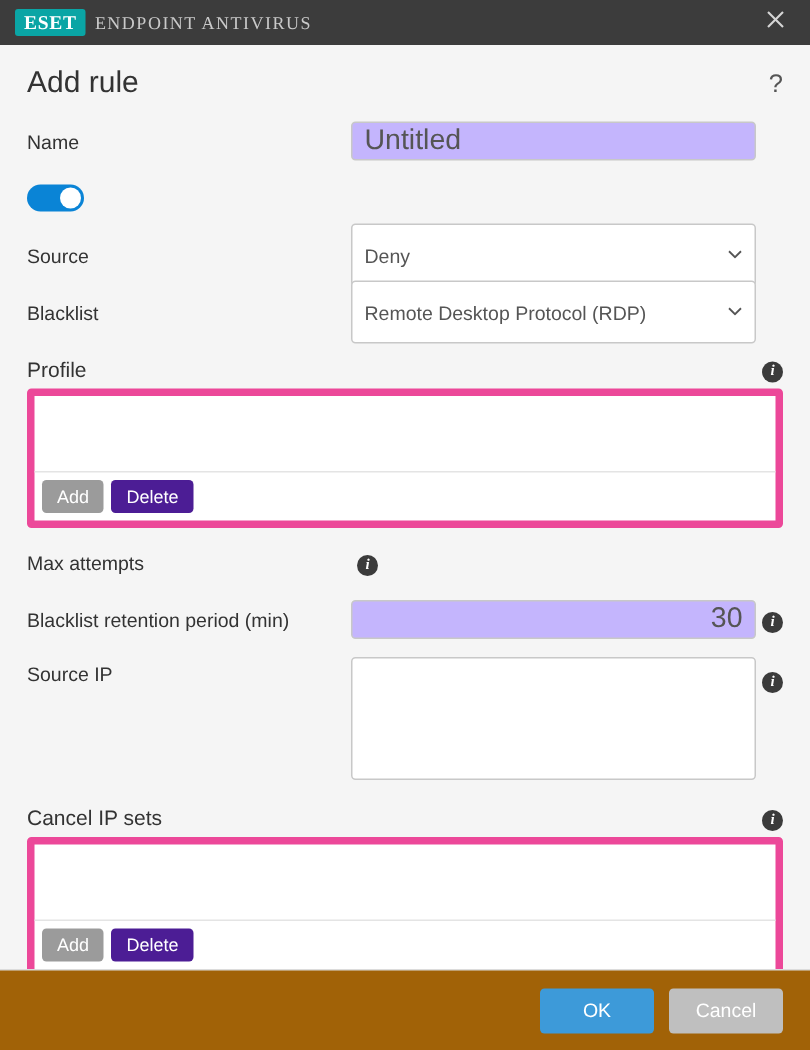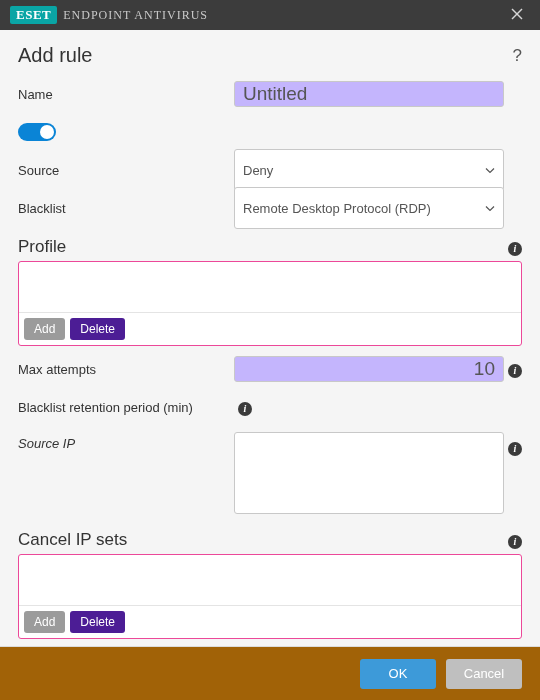--- a/index.html
+++ b/index.html
@@ -168,25 +168,25 @@
       cursor: pointer;
       font-family: Georgia, serif;
     }
     .section-label-row {
       display: flex;
       align-items: center;
       margin-top: 4px;
       margin-bottom: 4px;
     }
     .section-label {
-      font-size: 17px;
+      font-size: 14px;
       color: #333;
     }
     .listbox {
-      border: 1px solid #ec4899;
+      border: 5px solid #ec4899;
       border-radius: 3px;
       background: #fff;
       display: flex;
       flex-direction: column;
     }
     .listbox-body {
       flex: 1;
       min-height: 50px;
     }
     .profile-box .listbox-body { height: 50px; }
@@ -222,21 +222,21 @@
       padding: 6px 8px;
       font-size: 13px;
       color: #555;
       font-family: inherit;
     }
     .source-ip-row {
       display: flex;
       align-items: flex-start;
       margin-bottom: 12px;
     }
-    .source-ip-row .form-label { padding-top: 4px; font-style: italic; }
+    .source-ip-row .form-label { padding-top: 4px; }
     .source-ip-row .info-right { padding-top: 6px; }
     .footer {
       height: 54px;
       border-top: 1px solid #dcdcdc;
       background: #a16207;
       display: flex;
       align-items: center;
       justify-content: flex-end;
       padding: 0 18px;
       gap: 10px;
@@ -332,28 +332,28 @@
     <div class="listbox profile-box mb-row">
       <div class="listbox-body"></div>
       <div class="listbox-footer">
         <button class="pill-btn">Add</button>
         <button class="pill-btn disabled">Delete</button>
       </div>
     </div>
 
     <div class="form-row">
       <div class="form-label">Max attempts</div>
-      <div class="control-col">
-        <input class="number-input" type="text" value="10" style="">
-      </div>
       <div class="info-right"><span class="info-icon">i</span></div>
     </div>
 
     <div class="form-row">
       <div class="form-label">Blacklist retention period (min)</div>
+      <div class="control-col">
+        <input class="number-input" type="text" value="30" style="">
+      </div>
       <div class="info-right"><span class="info-icon">i</span></div>
     </div>
 
     <div class="source-ip-row">
       <div class="form-label">Source IP</div>
       <div class="control-col">
         <textarea class="textarea" style=""></textarea>
       </div>
       <div class="info-right"><span class="info-icon">i</span></div>
     </div>

